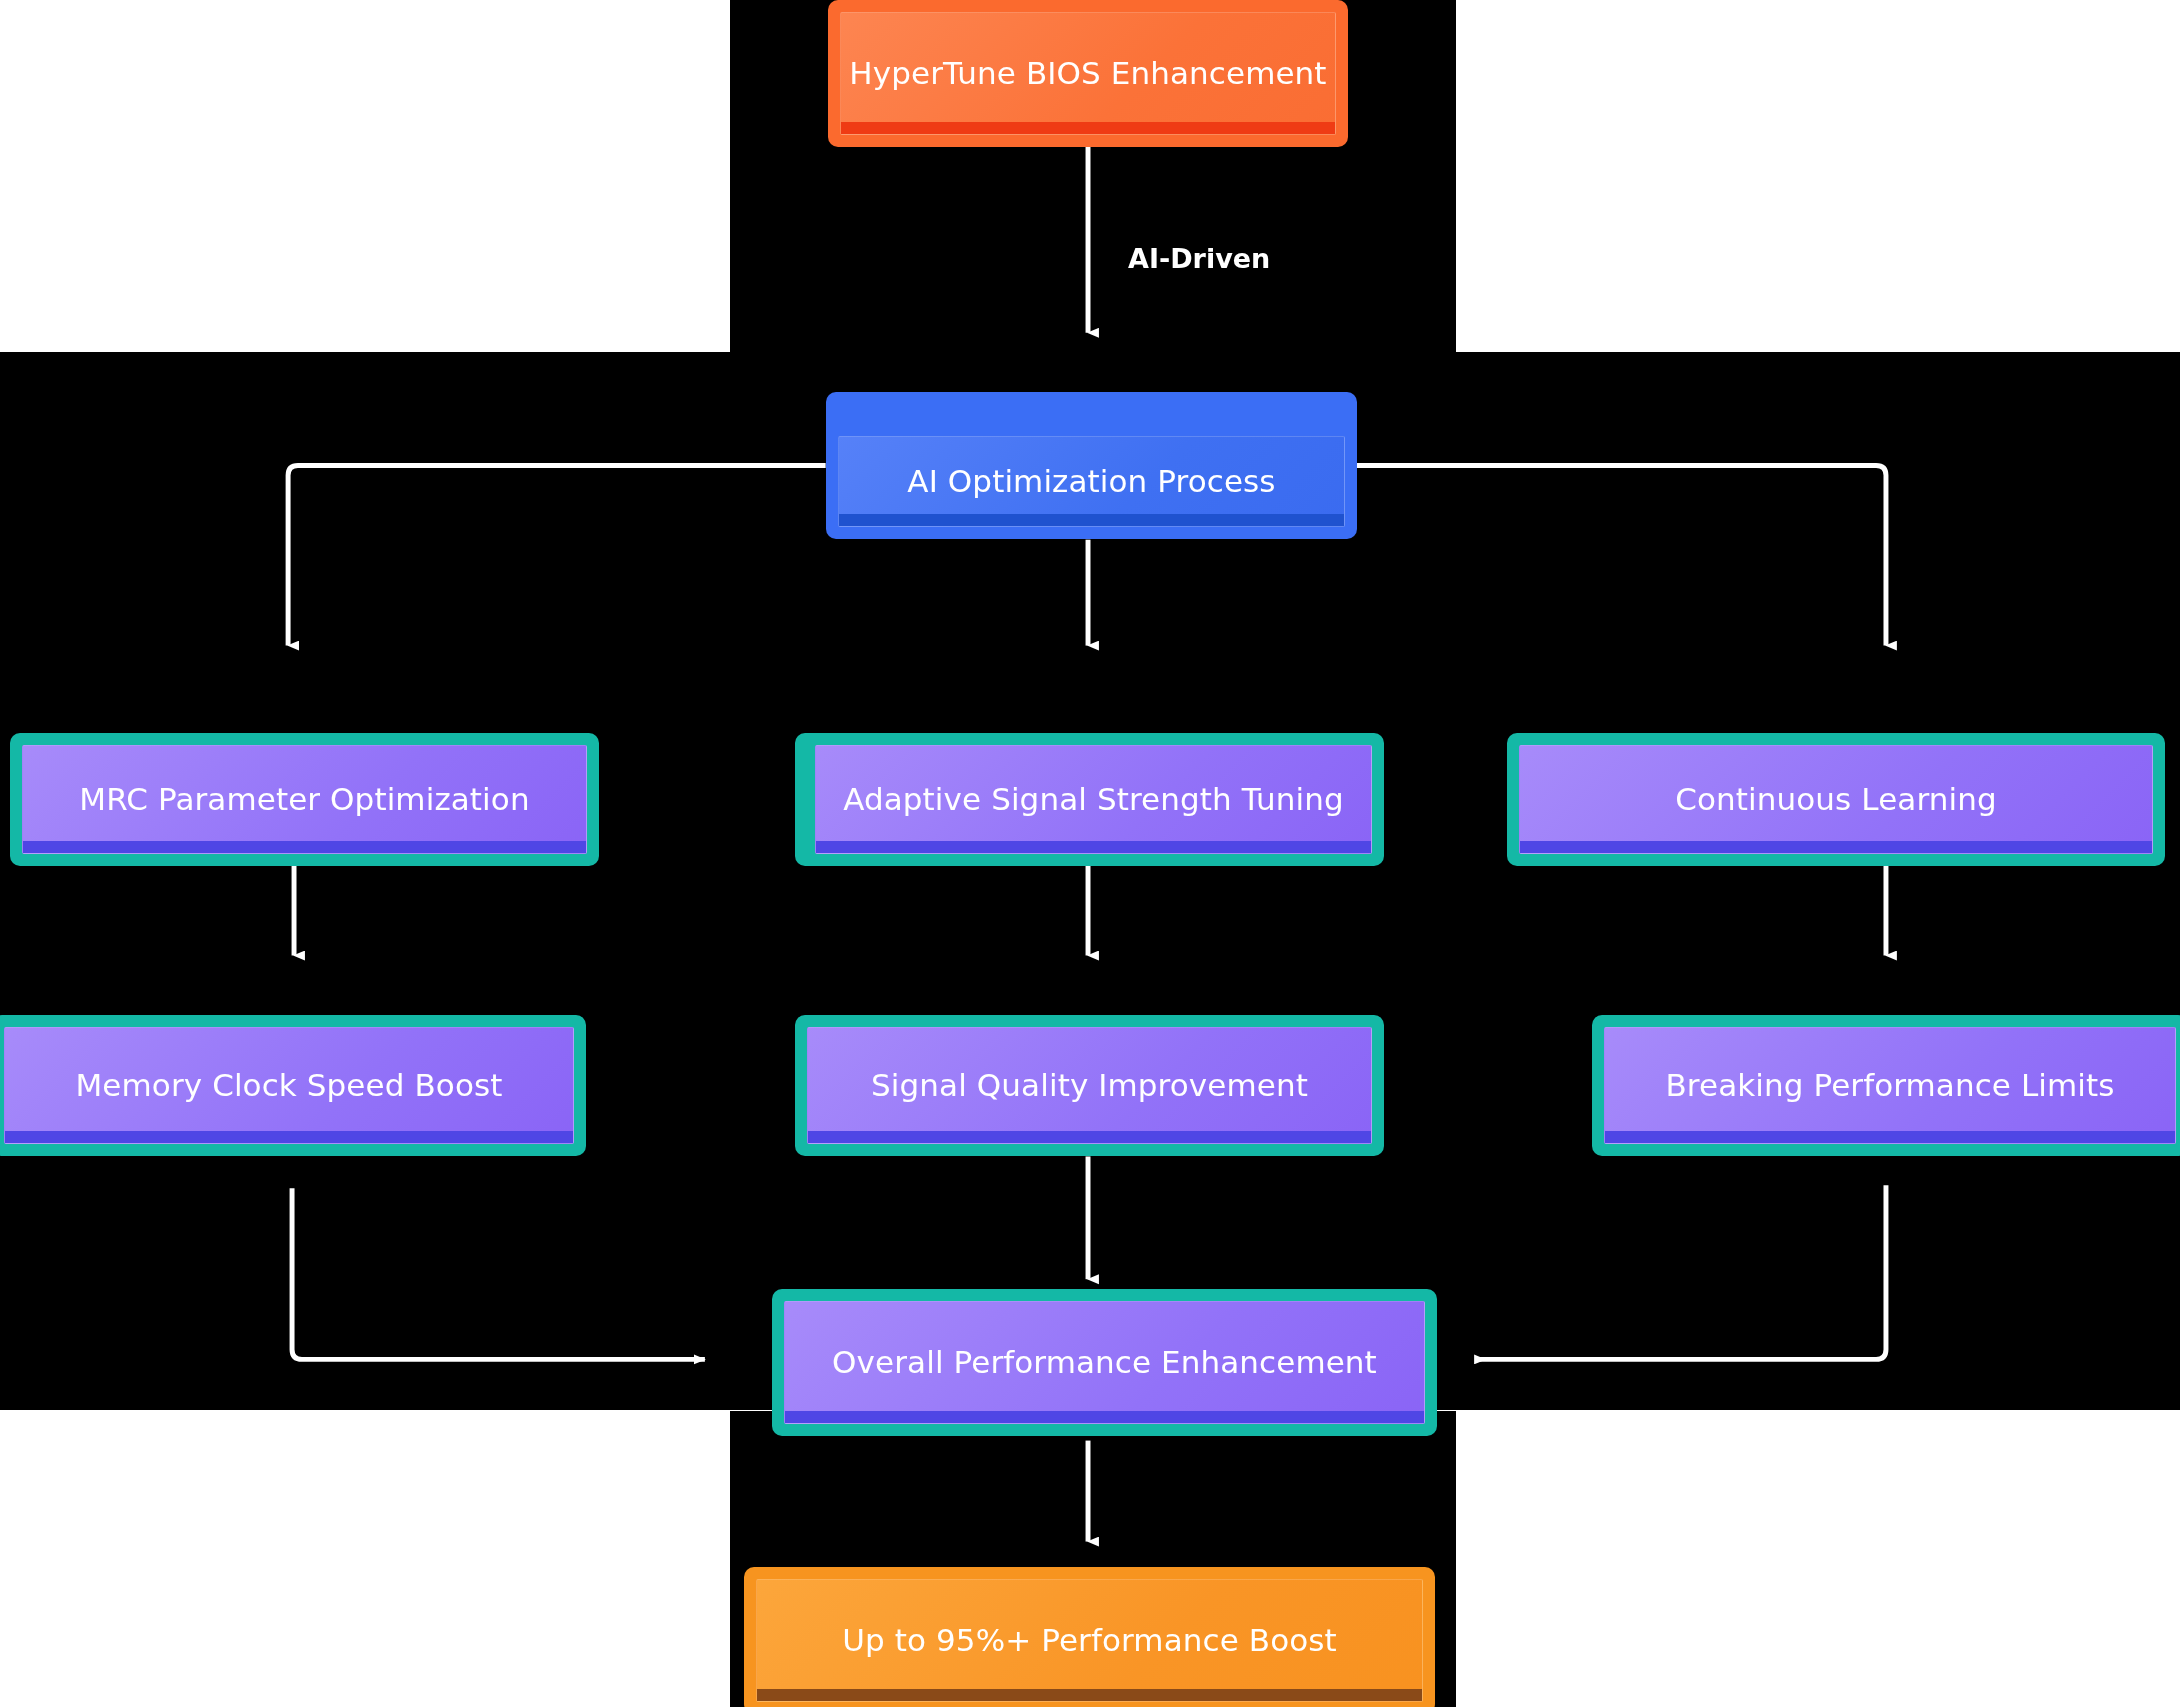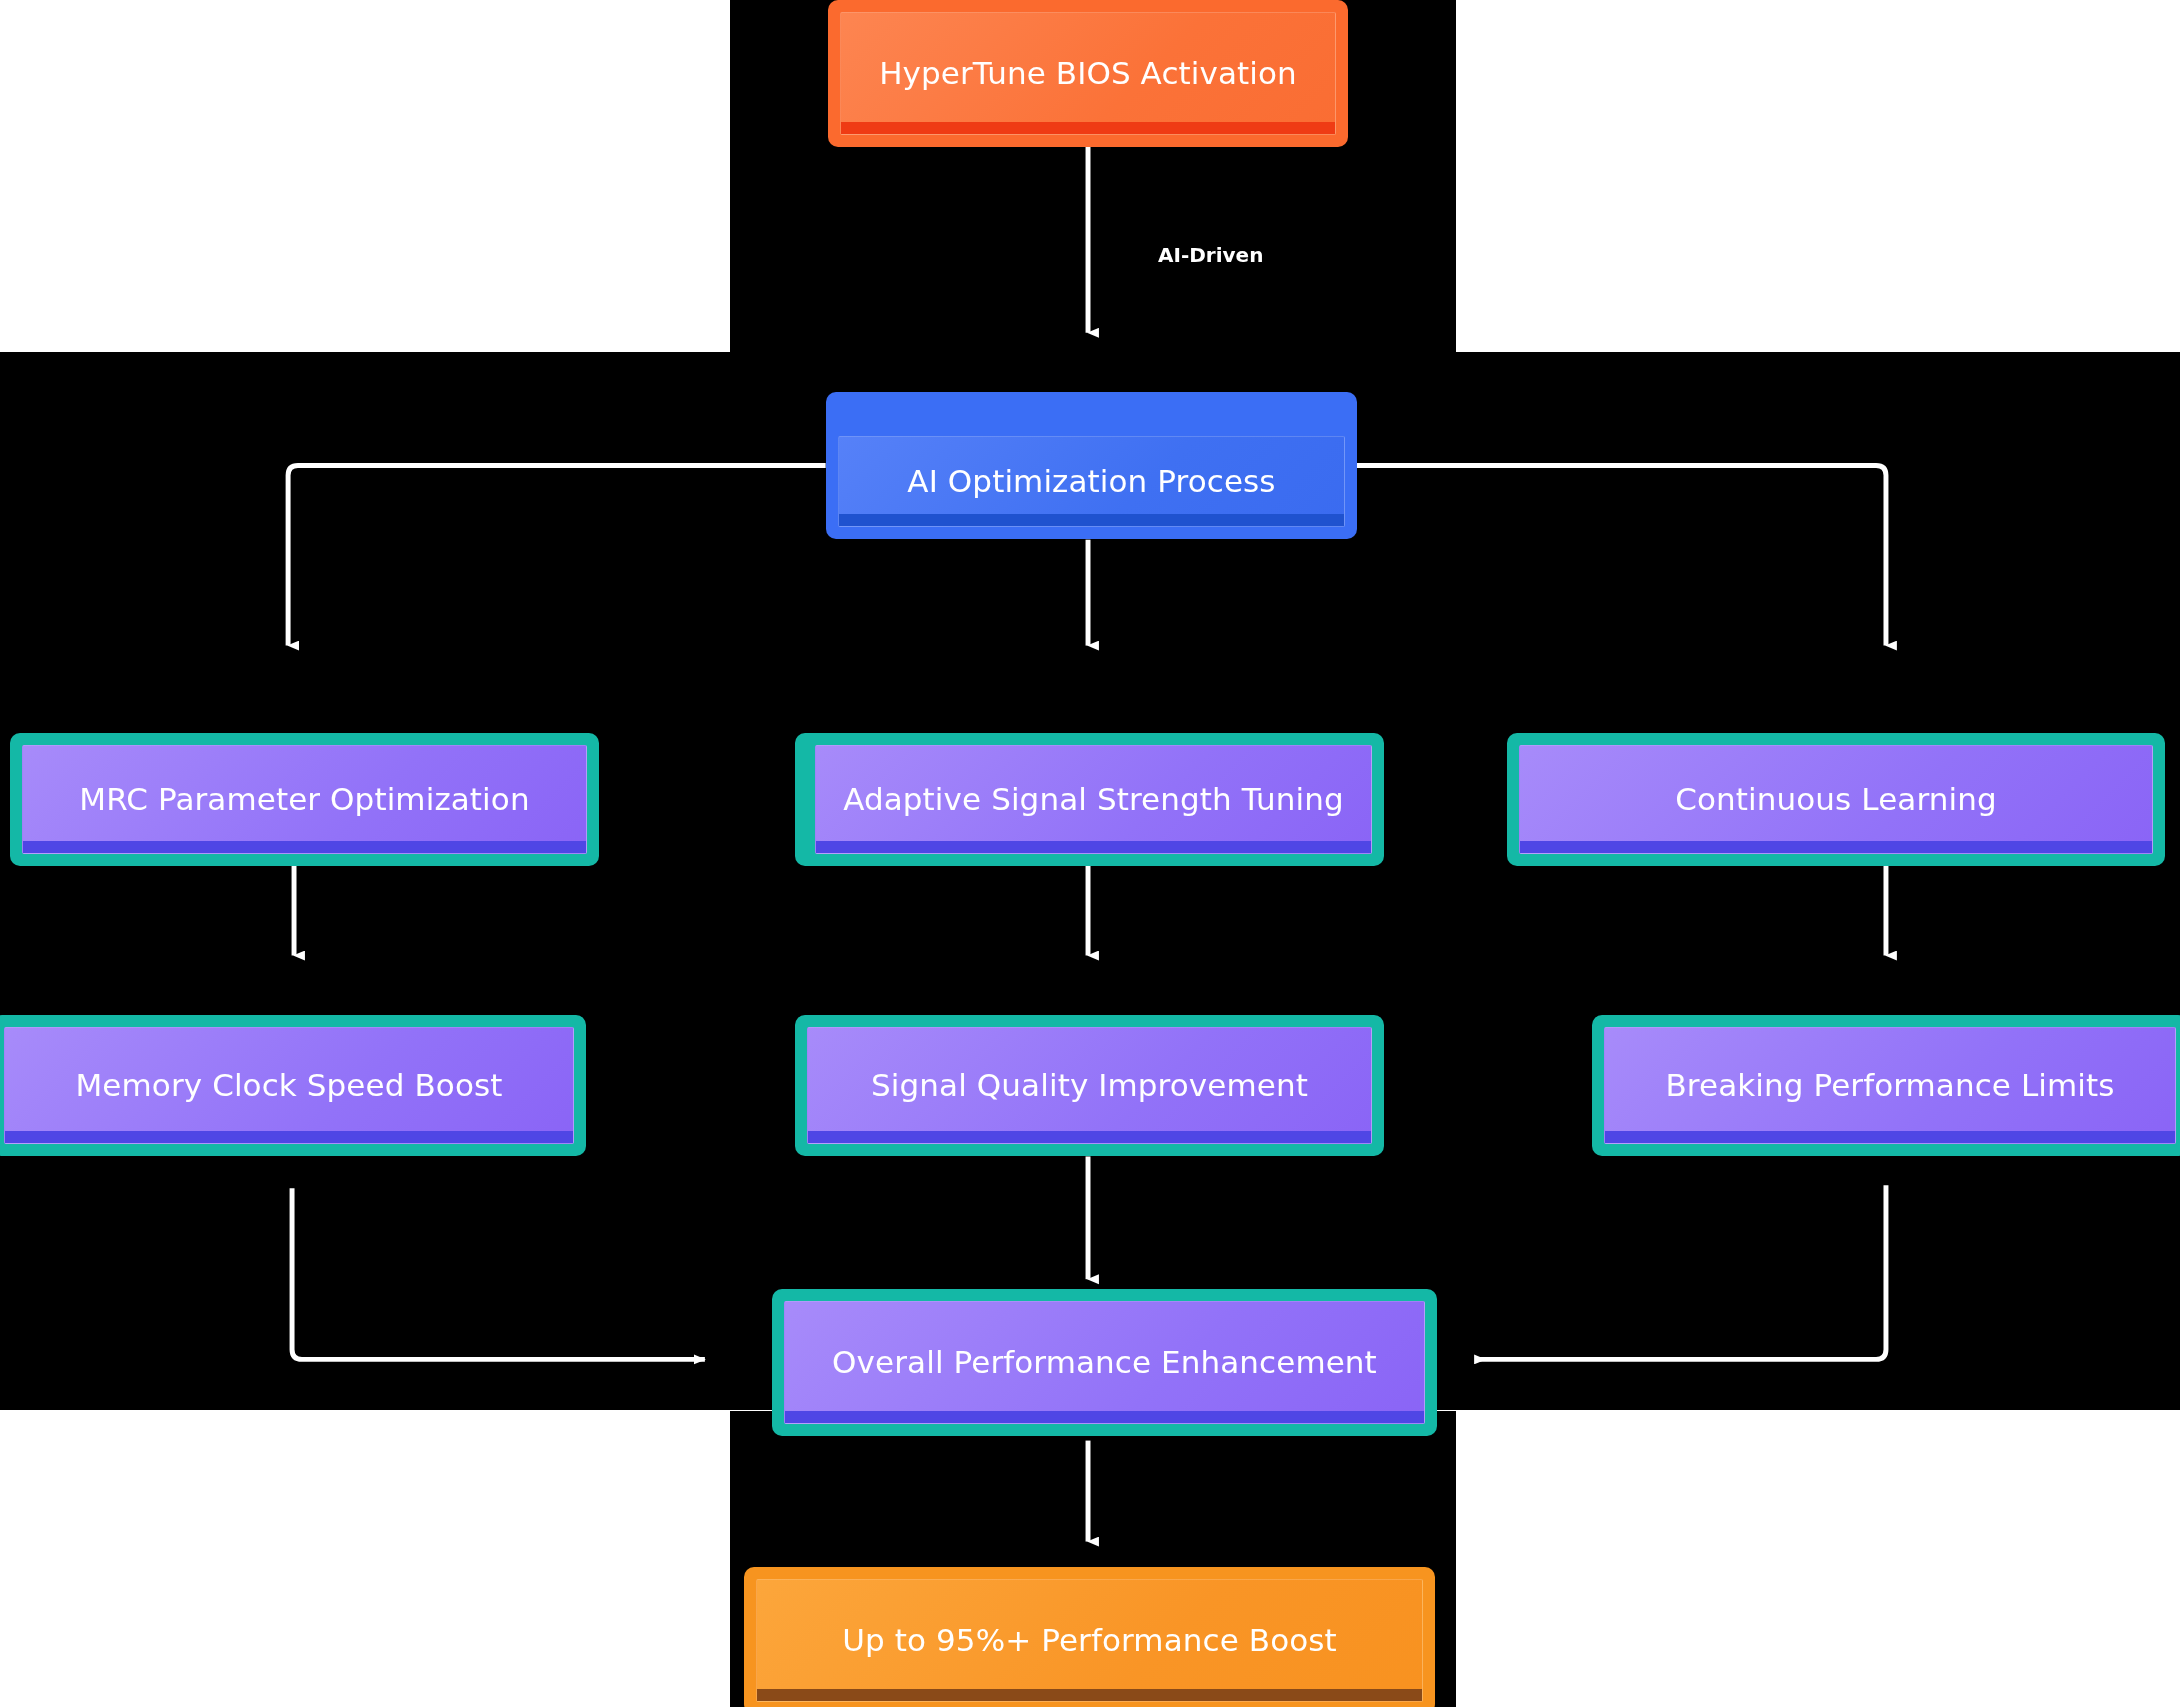--- a/index.html
+++ b/index.html
@@ -107,24 +107,23 @@
 
   .node.amber .label,
   .node.blue .label {
     font-weight: 500;
   }
 
   
   .edge-label {
     position: absolute;
     color: #ffffff;
-    font-size: 20px;
+    font-size: 27px;
     font-weight: 700;
     white-space: nowrap;
-    margin-left: 30px;
   }
 </style>
 </head>
 <body>
 
 <div id="stage">
 
   <div class="canvas-band" id="band-top"></div>
   <div class="canvas-band" id="band-middle"></div>
   <div class="canvas-band" id="band-bottom"></div>
@@ -165,21 +164,21 @@
       <path d="M 1905 1197 L 1905 1363 Q 1905 1373 1895 1373 L 1490 1373" marker-end="url(#arrow-left)"></path>
 
       <path d="M 1099 1455 L 1099 1557" marker-end="url(#arrow-down)"></path>
     </g>
   </svg>
 
   <div class="edge-label" style="left:1128px; top:243px;">AI-Driven</div>
 
   <div class="node orange" style="left:828px; top:0px; width:520px; height:147px;">
     <div class="inner">
-      <div class="label">HyperTune BIOS Activation</div>
+      <div class="label">HyperTune BIOS Enhancement</div>
       <div class="underline"></div>
     </div>
   </div>
 
   <div class="node blue" style="left:826px; top:392px; width:531px; height:147px;">
     <div class="inner">
       <div class="label">AI Optimization Process</div>
       <div class="underline"></div>
     </div>
   </div>

